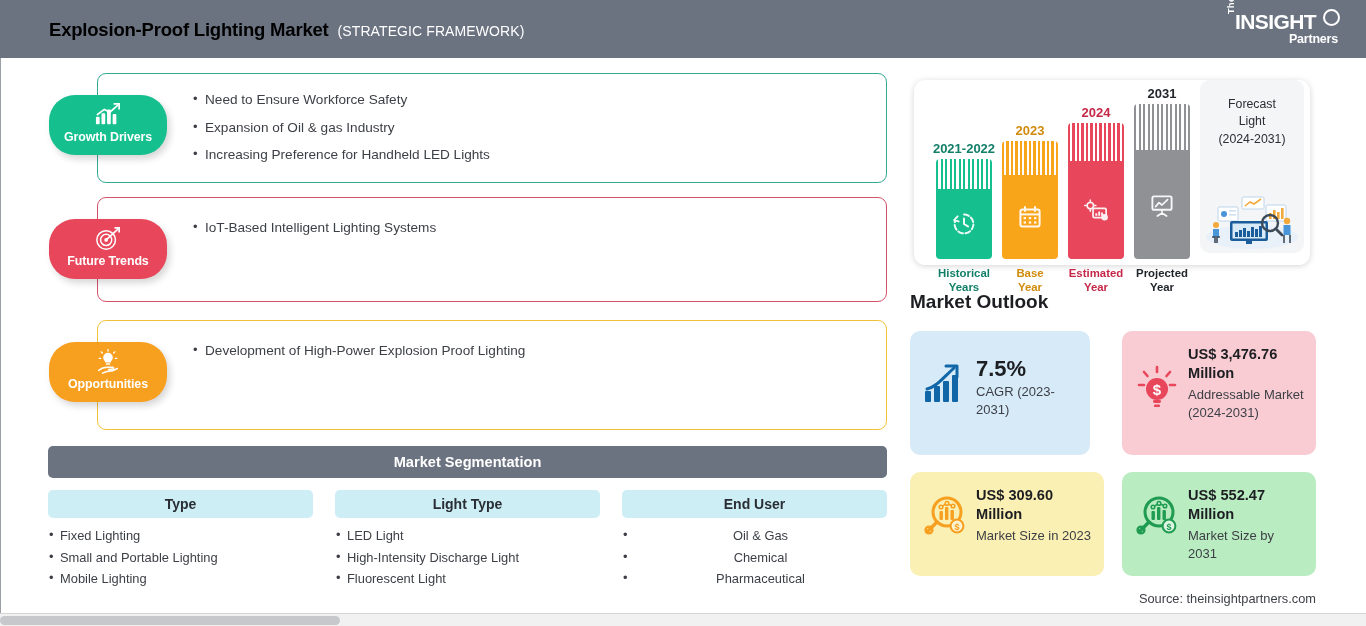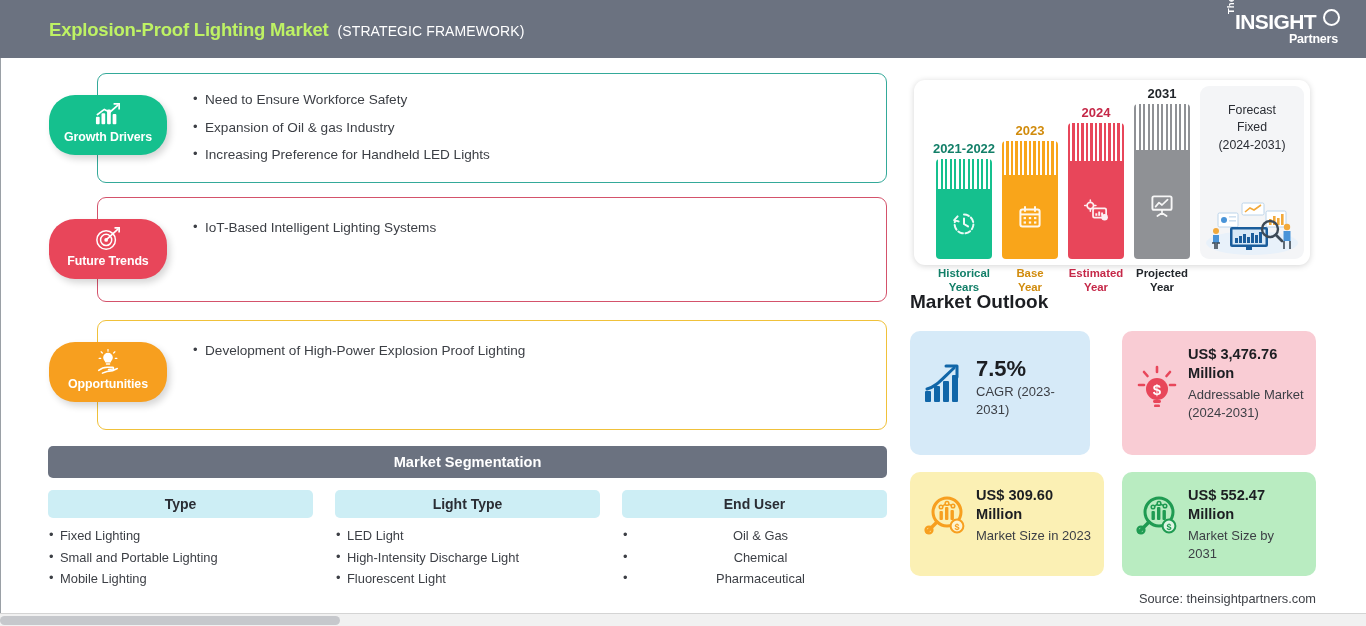--- a/index.html
+++ b/index.html
@@ -10,21 +10,21 @@
     overflow: hidden;
   }
   .page { position: relative; width: 1366px; height: 626px; background: #fff; }
 
   
   .header {
     position: absolute; left: 0; top: 0; width: 1366px; height: 58px;
     background: #6b7280; display: flex; align-items: center;
   }
   .header-title-wrap { position: absolute; left: 49px; top: 19px; display: flex; align-items: baseline; }
-  .header-title { font-size: 18.5px; font-weight: bold; color: #bef264; letter-spacing: -0.2px; }
+  .header-title { font-size: 18.5px; font-weight: bold; color: #000000; letter-spacing: -0.2px; }
   .header-sub { font-size: 14px; color: #ffffff; margin-left: 9px; letter-spacing: 0.1px; }
 
   .logo { position: absolute; right: 22px; top: 9px; width: 118px; height: 42px; }
   .logo-the {
     position: absolute; left: 0px; top: 5px;
     font-size: 9px; color: #fff; font-weight: bold;
     transform: rotate(-90deg); transform-origin: left top;
     white-space: nowrap; letter-spacing: 0.5px;
   }
   .logo-insight {
@@ -121,21 +121,21 @@
     position: absolute; left: 50%; top: 50%; transform: translate(-50%,-50%);
     width: 26px; height: 26px; opacity: 0.92;
   }
   .bar-cap {
     position: absolute; left: 50%; transform: translateX(-50%);
     bottom: -36px; text-align: center; font-size: 11.4px; font-weight: bold;
     line-height: 1.22; white-space: nowrap;
   }
 
   .forecast-side {
-    position: absolute; right: 6px; top: 6px; width: 104px; height: 173px;
+    position: absolute; right: 6px; top: 0; width: 104px; height: 173px;
     background: #f4f5f7; border-radius: 9px;
   }
   .forecast-side-txt {
     position: absolute; left: 0; right: 0; top: 16px; text-align: center;
     font-size: 12.3px; color: #2a2d34; line-height: 1.42; font-weight: normal;
   }
   .forecast-illu { position: absolute; left: 4px; bottom: 4px; width: 96px; height: 62px; }
 
   .outlook-title {
     position: absolute; left: 910px; top: 291px;
@@ -386,21 +386,21 @@
           </div>
         </div>
         <div class="bar-cap" style="color:#22262b;">Projected<br>Year</div>
       </div>
 
     </div>
 
     <div class="forecast-side">
       <div class="forecast-side-txt">
         <span>Forecast</span><br>
-        <span>Fixed</span><br>
+        <span>Light</span><br>
         <span>(2024-2031)</span>
       </div>
       <span class="forecast-illu">
         <svg viewBox="0 0 96 62" width="96" height="62">
           <ellipse cx="48" cy="50" rx="46" ry="12" fill="#e8f1fa"></ellipse>
           <rect x="14" y="20" width="20" height="14" rx="1.5" fill="#fff" stroke="#bcd4ea" stroke-width="1"></rect>
           <circle cx="20" cy="27" r="3" fill="#4a94d8"></circle>
             <rect x="25" y="23" width="7" height="1.6" fill="#cfe0f0"></rect>
             <rect x="25" y="27" width="7" height="1.6" fill="#cfe0f0"></rect>
           <rect x="38" y="10" width="22" height="12" rx="1.5" fill="#fff" stroke="#bcd4ea" stroke-width="1"></rect>

